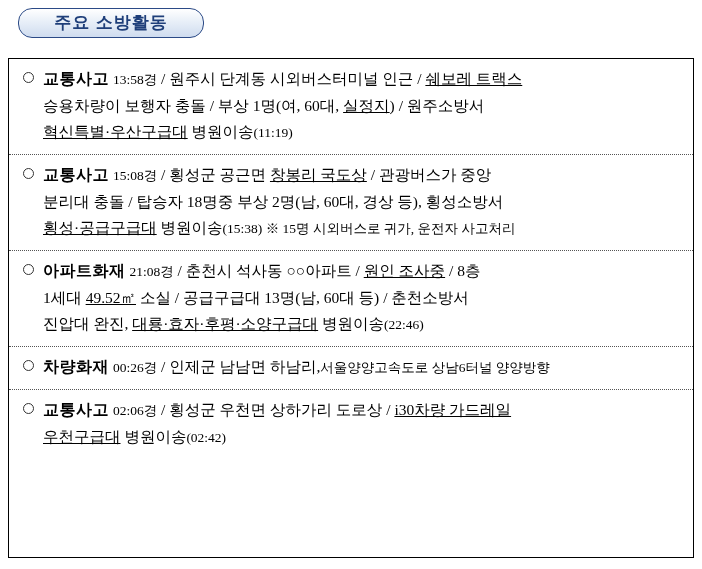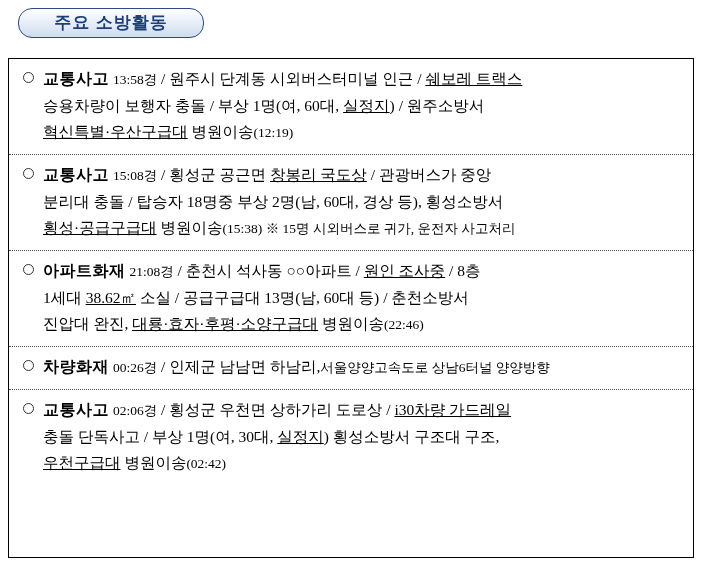--- a/index.html
+++ b/index.html
@@ -107,48 +107,47 @@
   <div class="title-banner">
     <span class="title-text">주요 소방활동</span>
   </div>
 
   <div class="outer-box" id="entries-root">
   <div class="entry">
         <span class="bullet"></span>
         <div class="entry-body">
           <div><span class="cat">교통사고</span> <span class="seg small">13:58경</span><span class="seg"> / </span><span class="seg">원주시 단계동 시외버스터미널 인근</span><span class="seg"> / </span><span class="seg u">쉐보레 트랙스</span></div>
           <div><span class="seg">승용차량이  보행자  충돌</span><span class="seg">  /  </span><span class="seg">부상 1명(여, 60대, </span><span class="seg u">실정지</span><span class="seg">)  /  원주소방서</span></div>
-          <div><span class="seg u">혁신특별·우산구급대</span><span class="seg">  병원이송</span><span class="seg small">(12:19)</span></div>
+          <div><span class="seg u">혁신특별·우산구급대</span><span class="seg">  병원이송</span><span class="seg small">(11:19)</span></div>
         </div>
       </div>
       <div class="entry">
         <span class="bullet"></span>
         <div class="entry-body">
           <div><span class="cat">교통사고</span> <span class="seg small">15:08경</span><span class="seg">  /  </span><span class="seg">횡성군  공근면 </span><span class="seg u">창봉리  국도상</span><span class="seg">  /  관광버스가  중앙</span></div>
           <div><span class="seg">분리대  충돌  /  탑승자 18명중  부상 2명(남, 60대,  경상  등),  횡성소방서</span></div>
           <div><span class="seg u">횡성·공급구급대</span><span class="seg">  병원이송</span><span class="seg small">(15:38)</span><span class="seg small">   ※ 15명 시외버스로 귀가, 운전자 사고처리</span></div>
         </div>
       </div>
       <div class="entry">
         <span class="bullet"></span>
         <div class="entry-body">
           <div><span class="cat">아파트화재</span> <span class="seg small">21:08경</span><span class="seg">  /  춘천시  석사동  ○○아파트  /  </span><span class="seg u">원인  조사중</span><span class="seg">  /  8층</span></div>
-          <div><span class="seg">1세대 </span><span class="seg u">38.62㎡</span><span class="seg">  소실  /  공급구급대 13명(남, 60대  등)  /  춘천소방서</span></div>
+          <div><span class="seg">1세대 </span><span class="seg u">49.52㎡</span><span class="seg">  소실  /  공급구급대 13명(남, 60대  등)  /  춘천소방서</span></div>
           <div><span class="seg">진압대  완진, </span><span class="seg u">대룡·효자·후평·소양구급대</span><span class="seg">  병원이송</span><span class="seg small">(22:46)</span></div>
         </div>
       </div>
       <div class="entry">
         <span class="bullet"></span>
         <div class="entry-body">
           <div><span class="cat">차량화재</span> <span class="seg small">00:26경</span><span class="seg">  /  인제군  남남면  하남리,</span><span class="seg small">서울양양고속도로  상남6터널  양양방향</span></div>
         </div>
       </div>
       <div class="entry">
         <span class="bullet"></span>
         <div class="entry-body">
           <div><span class="cat">교통사고</span> <span class="seg small">02:06경</span><span class="seg">  /  횡성군  우천면  상하가리  도로상  /  </span><span class="seg u">i30차량  가드레일</span></div>
-          <div><span class="seg">충돌  단독사고  /  부상 1명(여, 30대, </span><span class="seg u">실정지</span><span class="seg">)  횡성소방서  구조대  구조,</span></div>
           <div><span class="seg u">우천구급대</span><span class="seg">  병원이송</span><span class="seg small">(02:42)</span></div>
         </div>
       </div>
     </div>
 
 </div>
 
 </body></html>

